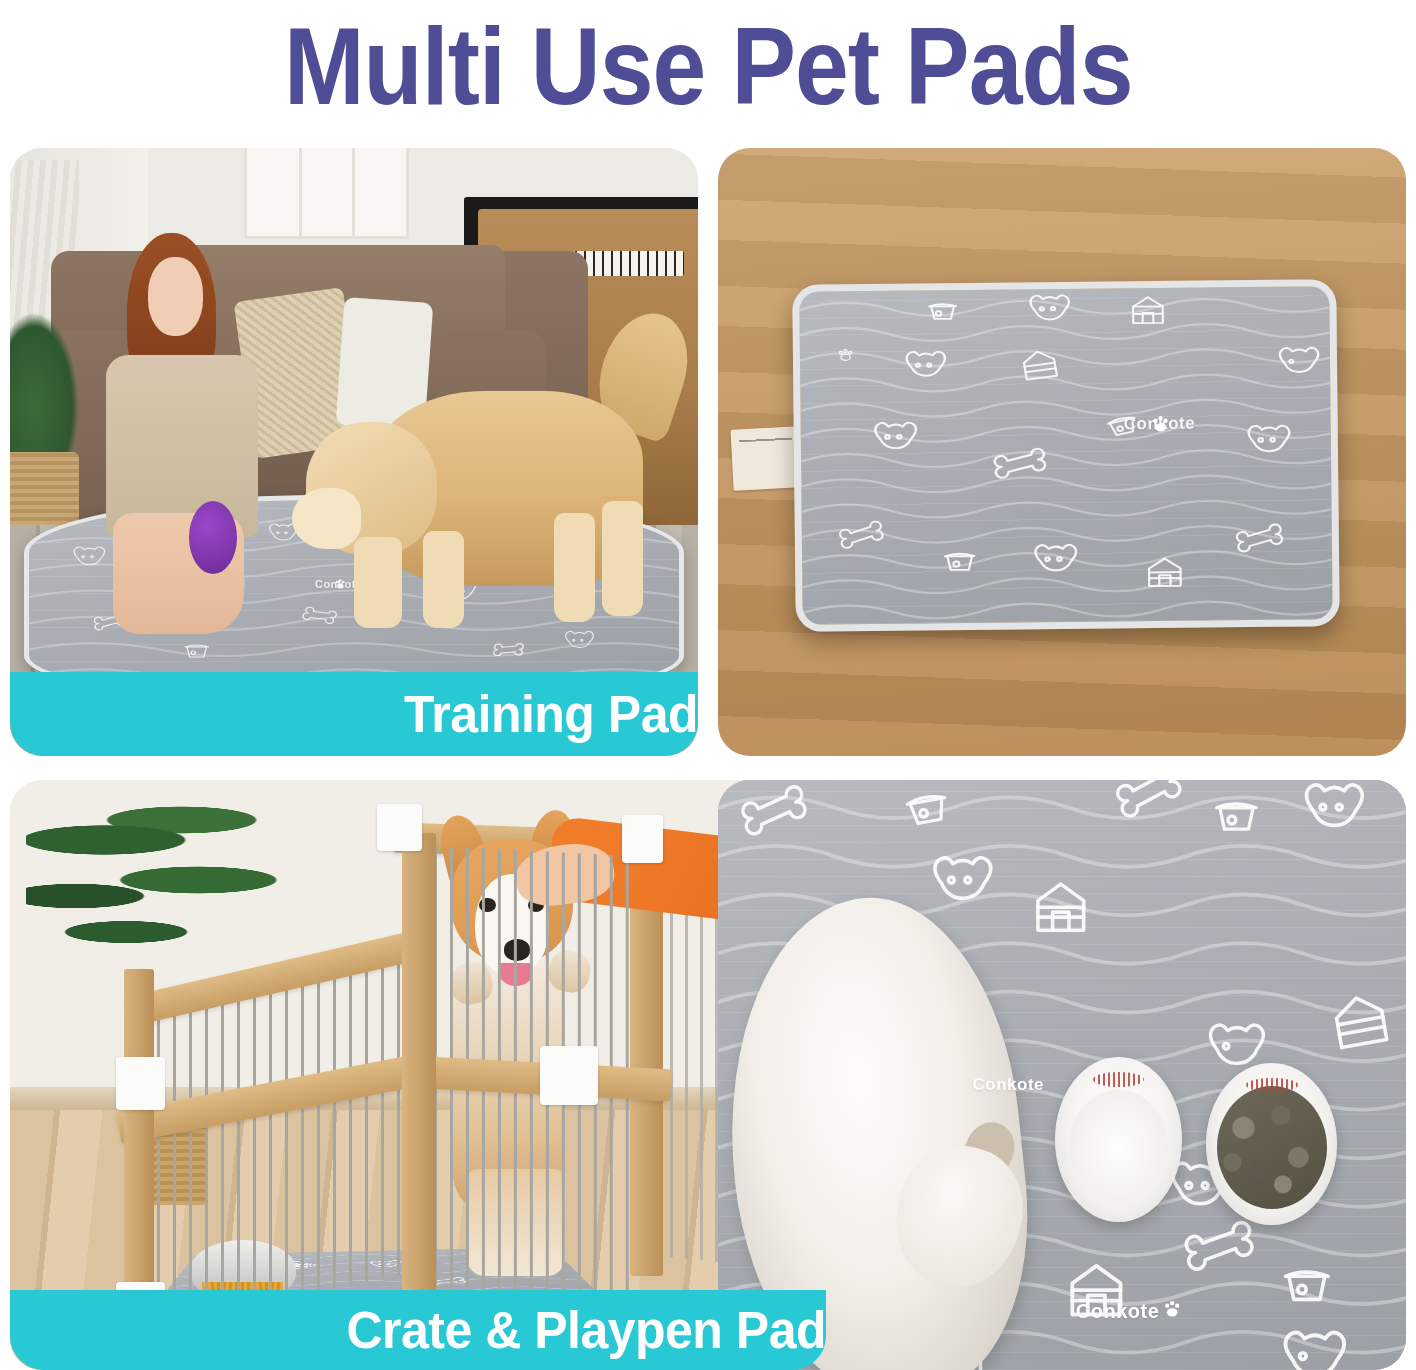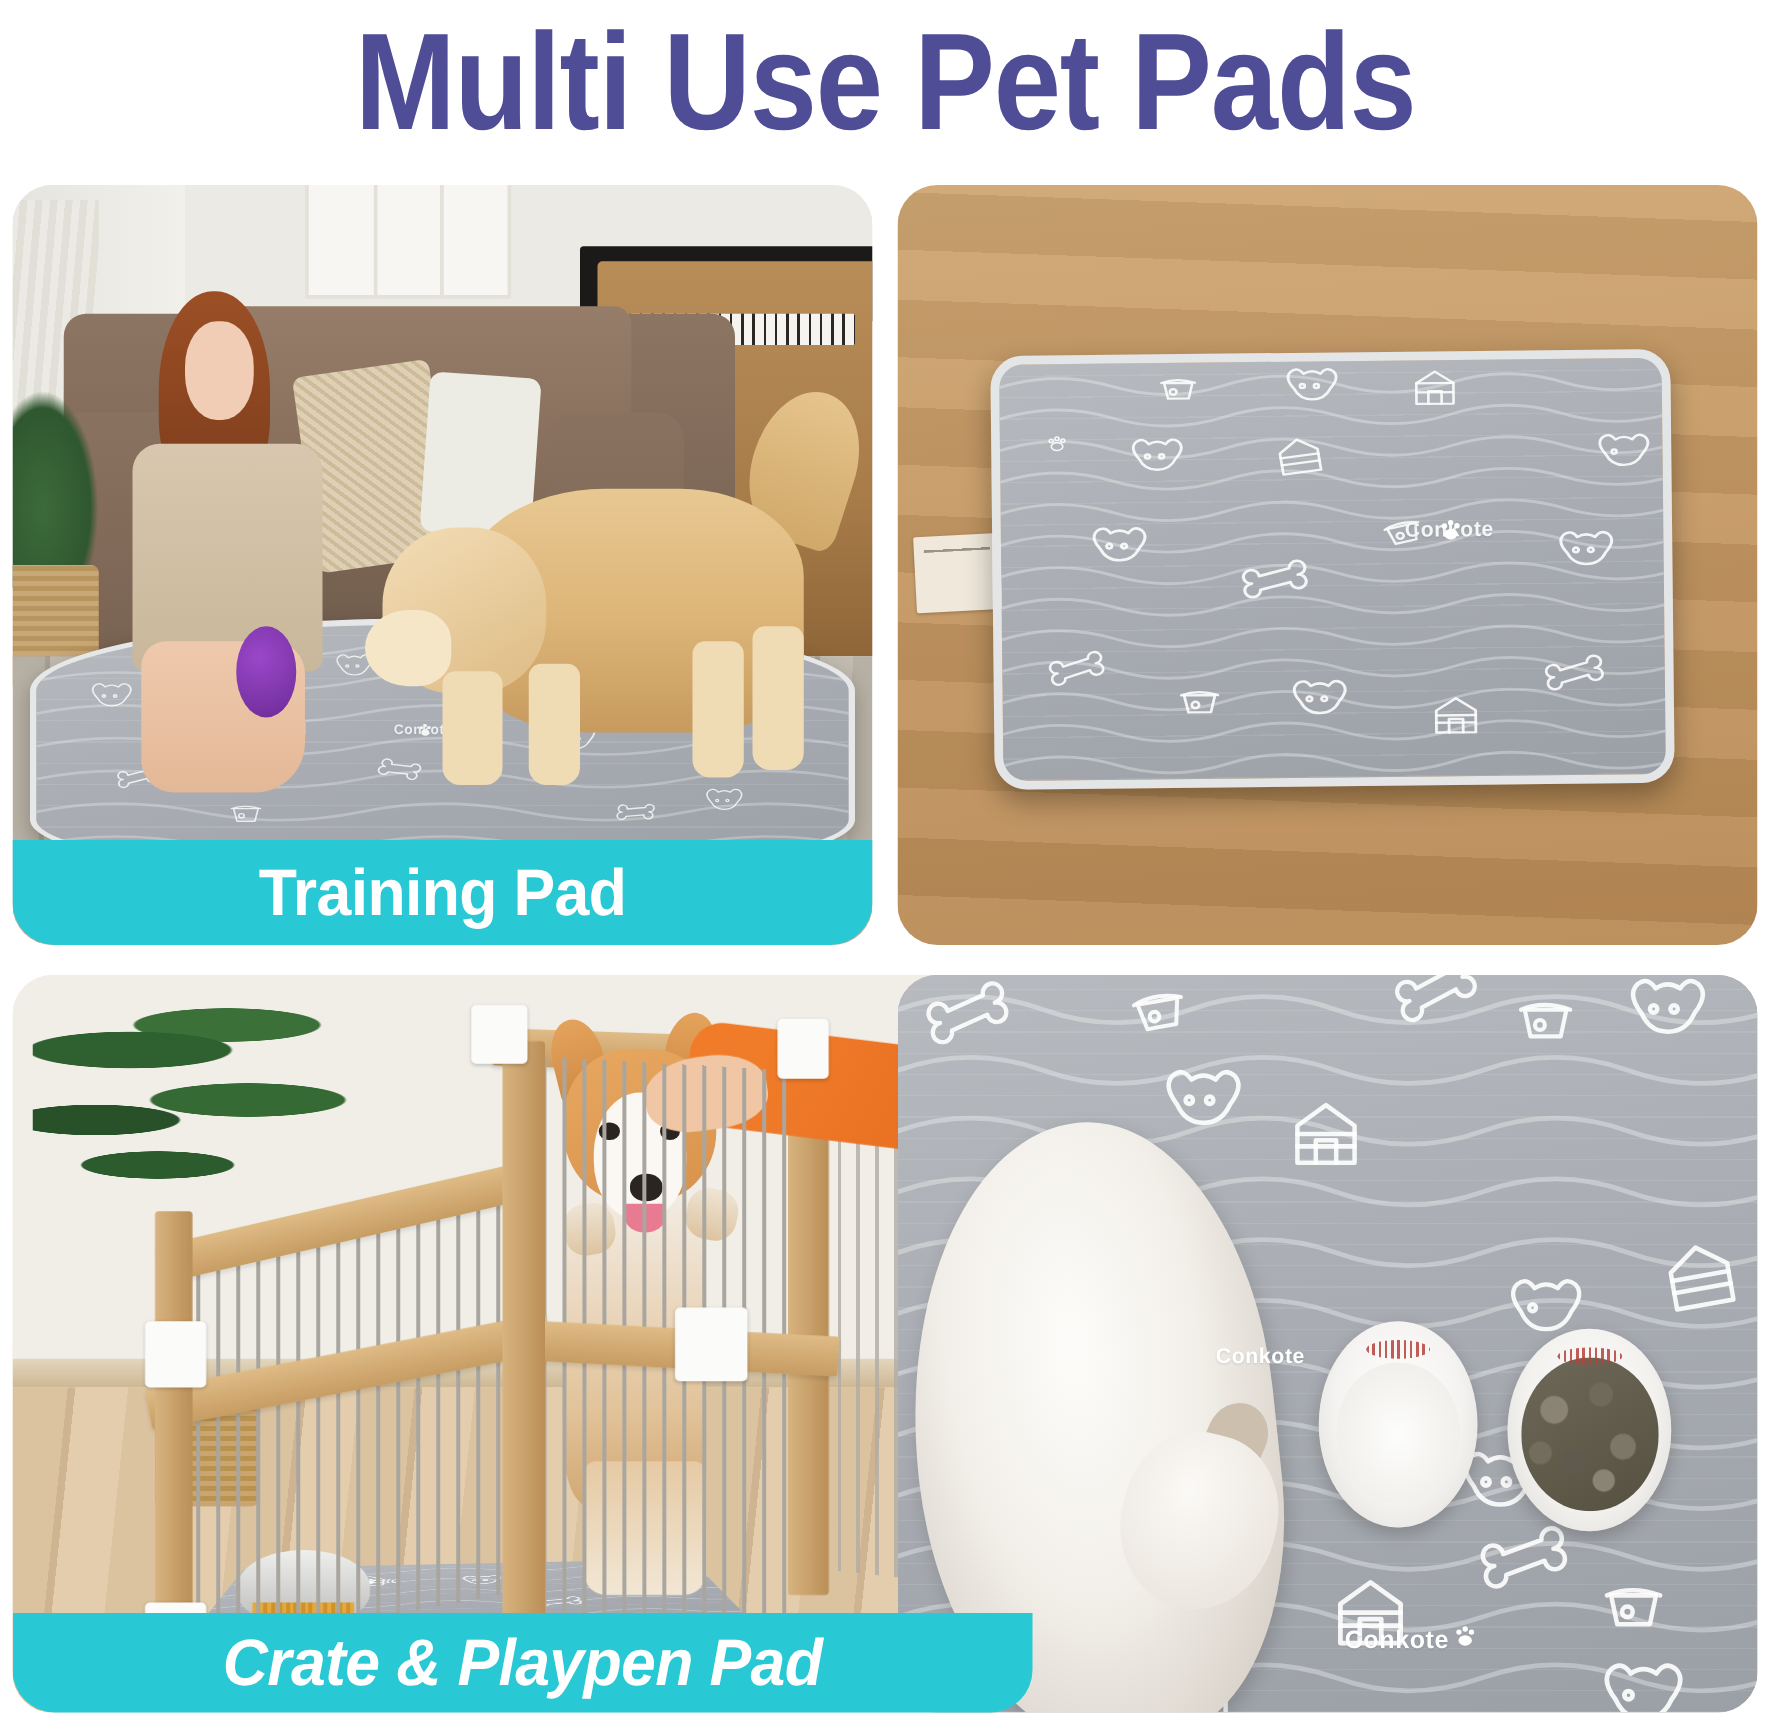--- a/index.html
+++ b/index.html
@@ -25,34 +25,34 @@
     transform:scaleX(0.93) scaleY(1.06);
     transform-origin:center center;
     white-space:nowrap;
   }
 
   
   .grid{ position:absolute; left:0; top:132px; width:1416px; height:1238px; }
   .cell{ position:absolute; overflow:hidden; }
   .cell.c0{ left:10px;  top:16px;  width:688px; height:608px; }
   .cell.c1{ left:718px; top:16px;  width:688px; height:608px; }
-  .cell.c2{ left:10px;  top:648px; width:816px; height:590px;font-style:italic; }
+  .cell.c2{ left:10px;  top:648px; width:816px; height:590px; }
   .cell.c3{ left:718px; top:648px; width:688px; height:590px; }
 
   .photo{
     position:absolute; left:0; top:0; width:100%; height:100%;
     border-radius:32px; overflow:hidden; background:#d8d8d8;
   }
 
   
   .caption{
     position:absolute; left:0; bottom:0; width:100%; height:84px;
     background:#28C8D5;
     border-radius:0 0 34px 34px;
-    display:flex; align-items:center; justify-content:center;
+    display:flex; align-items:center; justify-content:flex-end;
     z-index:30;
   }
   .caption-text{
     color:#ffffff; font-weight:bold; font-size:50px; line-height:50px;
     letter-spacing:-0.5px; white-space:nowrap;
     transform:scaleY(1.05);
   }
   .cell.c2 .caption, .cell.c3 .caption{ height:80px; }
 
   

